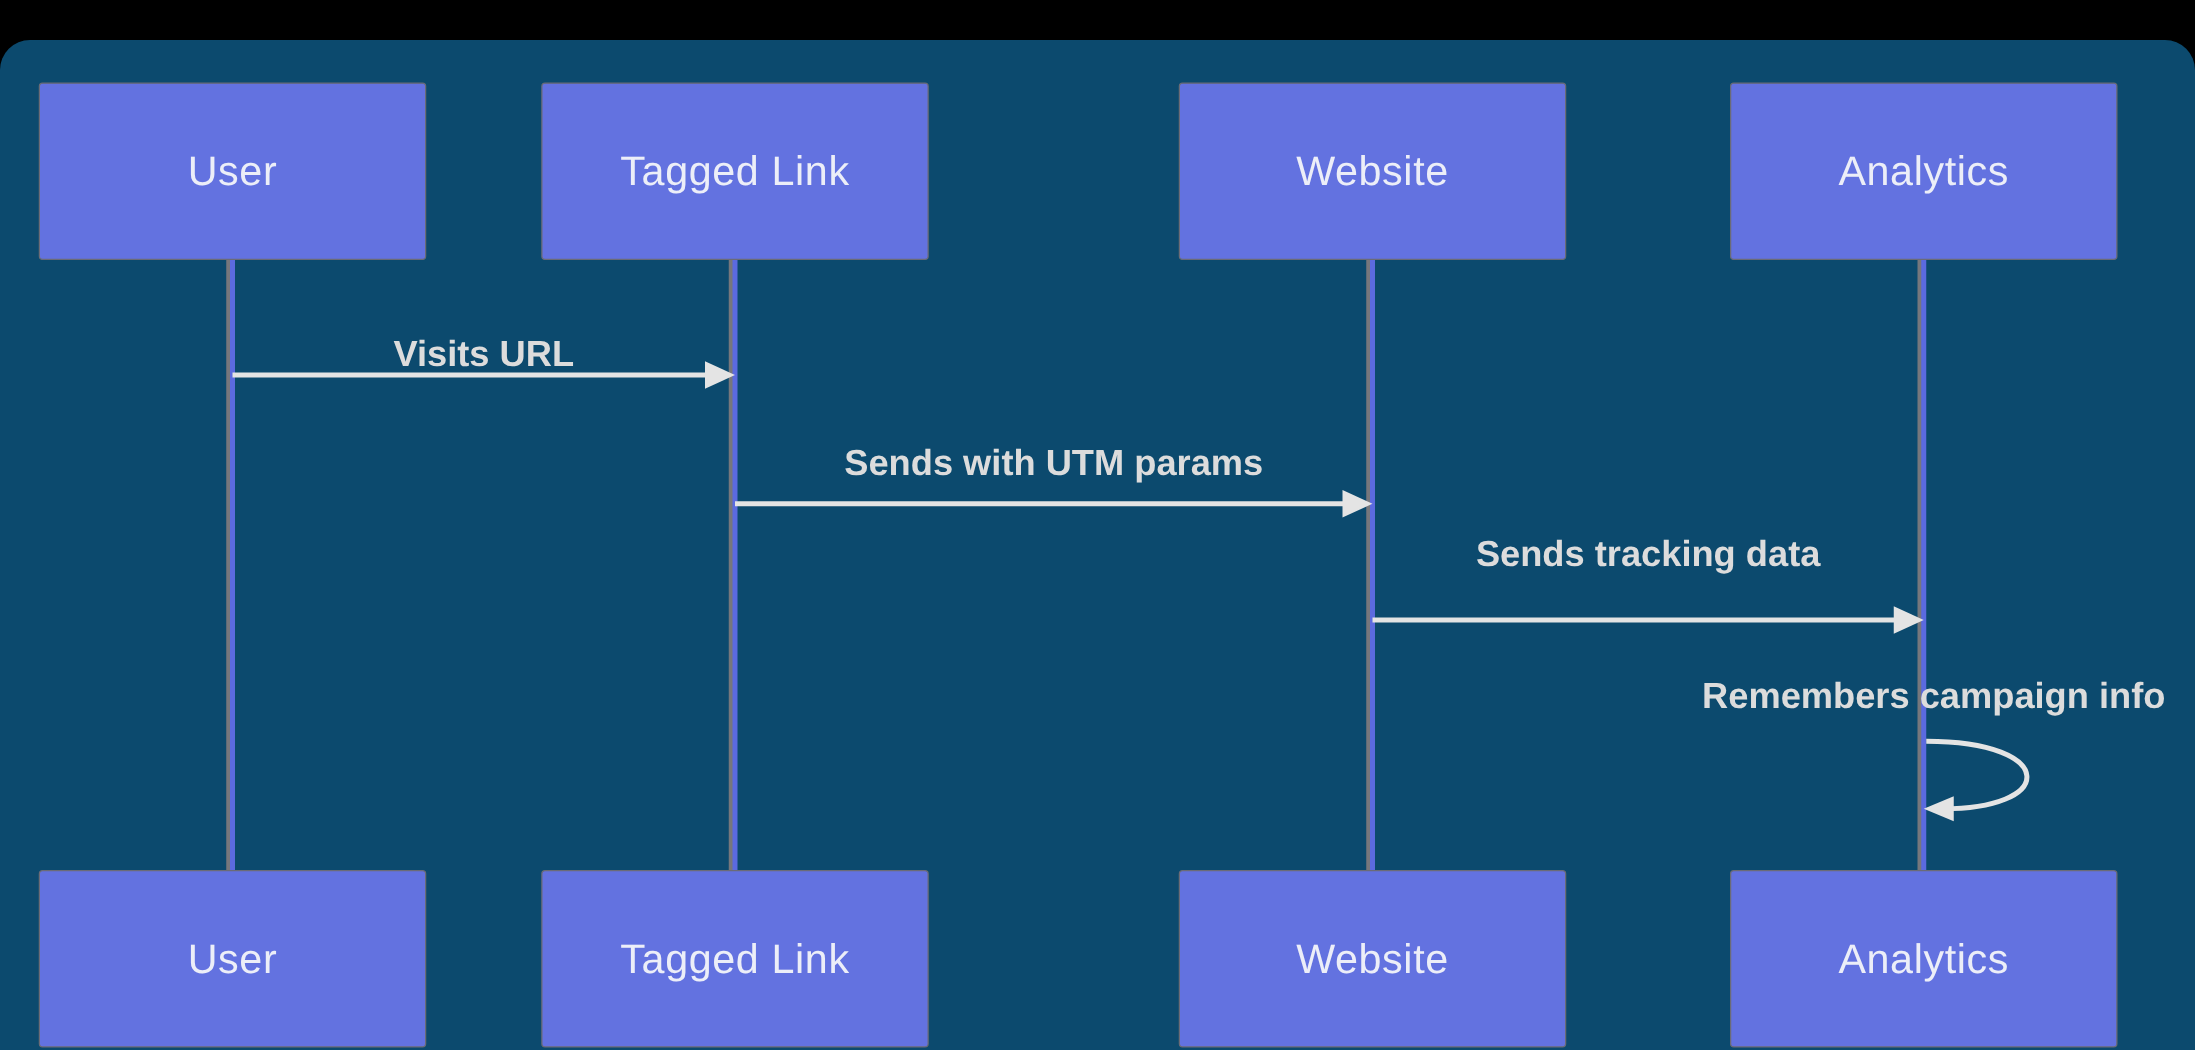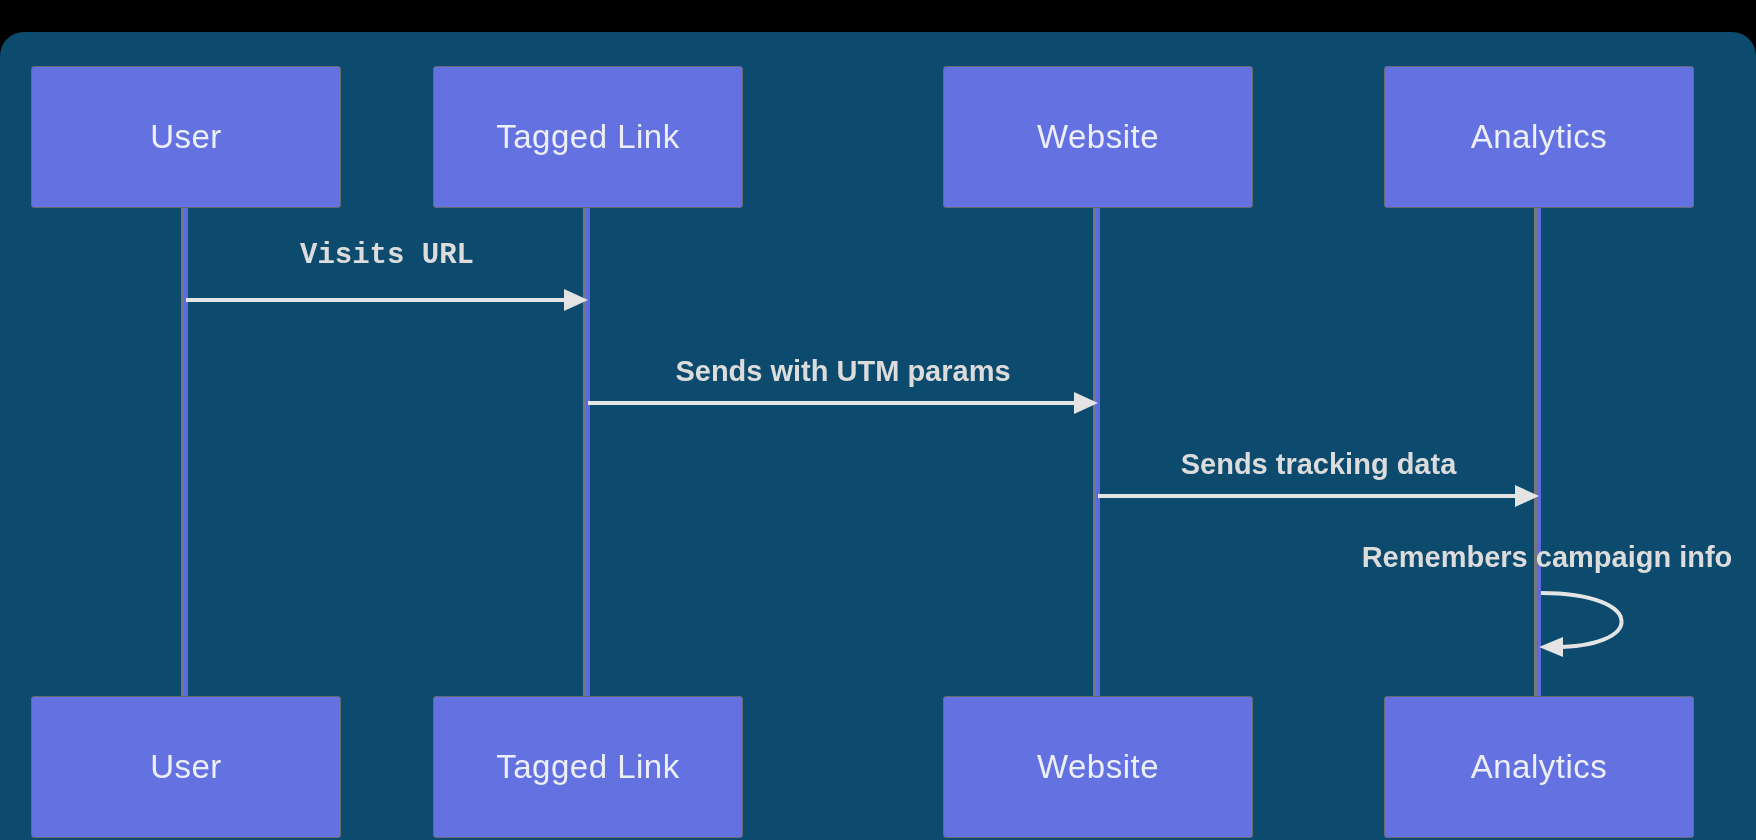--- a/index.html
+++ b/index.html
@@ -69,27 +69,27 @@
     </div>
     <div class="actor-box" style="left: 943px; top: 664px; background: rgb(99, 114, 224); border: 1px solid rgb(107, 107, 118); color: rgb(236, 238, 248);">
       <span>Website</span>
     </div>
     <div class="actor-box" style="left: 1384px; top: 34px; background: rgb(99, 114, 224); border: 1px solid rgb(107, 107, 118); color: rgb(236, 238, 248);">
       <span>Analytics</span>
     </div>
     <div class="actor-box" style="left: 1384px; top: 664px; background: rgb(99, 114, 224); border: 1px solid rgb(107, 107, 118); color: rgb(236, 238, 248);">
       <span>Analytics</span>
     </div>
-    <div class="msg-label" style="color: rgb(220, 220, 220); top: 204px; left: 186px; width: 402px; font-family: Liberation Mono, monospace;">Visits URL</div>
+    <div class="msg-label" style="color: rgb(220, 220, 220); top: 232px; left: 186px; width: 402px;">Visits URL</div>
     <div class="msg-line" style="left: 186px; width: 380px; top: 266px; background: rgb(228, 228, 228);"></div>
     <div class="arrowhead" style="left: 564px; top: 257px; border-left: 24px solid rgb(228, 228, 228);"></div>
     <div class="msg-label" style="color: rgb(220, 220, 220); top: 319px; left: 588px; width: 510px;">Sends with UTM params</div>
     <div class="msg-line" style="left: 588px; width: 488px; top: 369px; background: rgb(228, 228, 228);"></div>
     <div class="arrowhead" style="left: 1074px; top: 360px; border-left: 24px solid rgb(228, 228, 228);"></div>
-    <div class="msg-label" style="color: rgb(220, 220, 220); top: 412px; left: 1098px; width: 441px;">Sends tracking data</div>
+    <div class="msg-label" style="color: rgb(220, 220, 220); top: 392px; left: 1098px; width: 441px;">Sends tracking data</div>
     <div class="msg-line" style="left: 1098px; width: 419px; top: 462px; background: rgb(228, 228, 228);"></div>
     <div class="arrowhead" style="left: 1515px; top: 453px; border-left: 24px solid rgb(228, 228, 228);"></div>
     <div class="msg-label" style="color: rgb(220, 220, 220); top: 505px; left: 1247px; width: 600px;">Remembers campaign info</div>
     <svg class="selfloop-svg" width="130" height="86" style="left: 1537px; top: 557px;">
       <path d="M 4 4 C 110 4, 110 60, 12 58" fill="none" stroke="#E4E4E4" stroke-width="4"></path>
       <polygon points="2,58 26,48 26,68" fill="#E4E4E4"></polygon>
     </svg>
   </div>
 
 </body></html>

